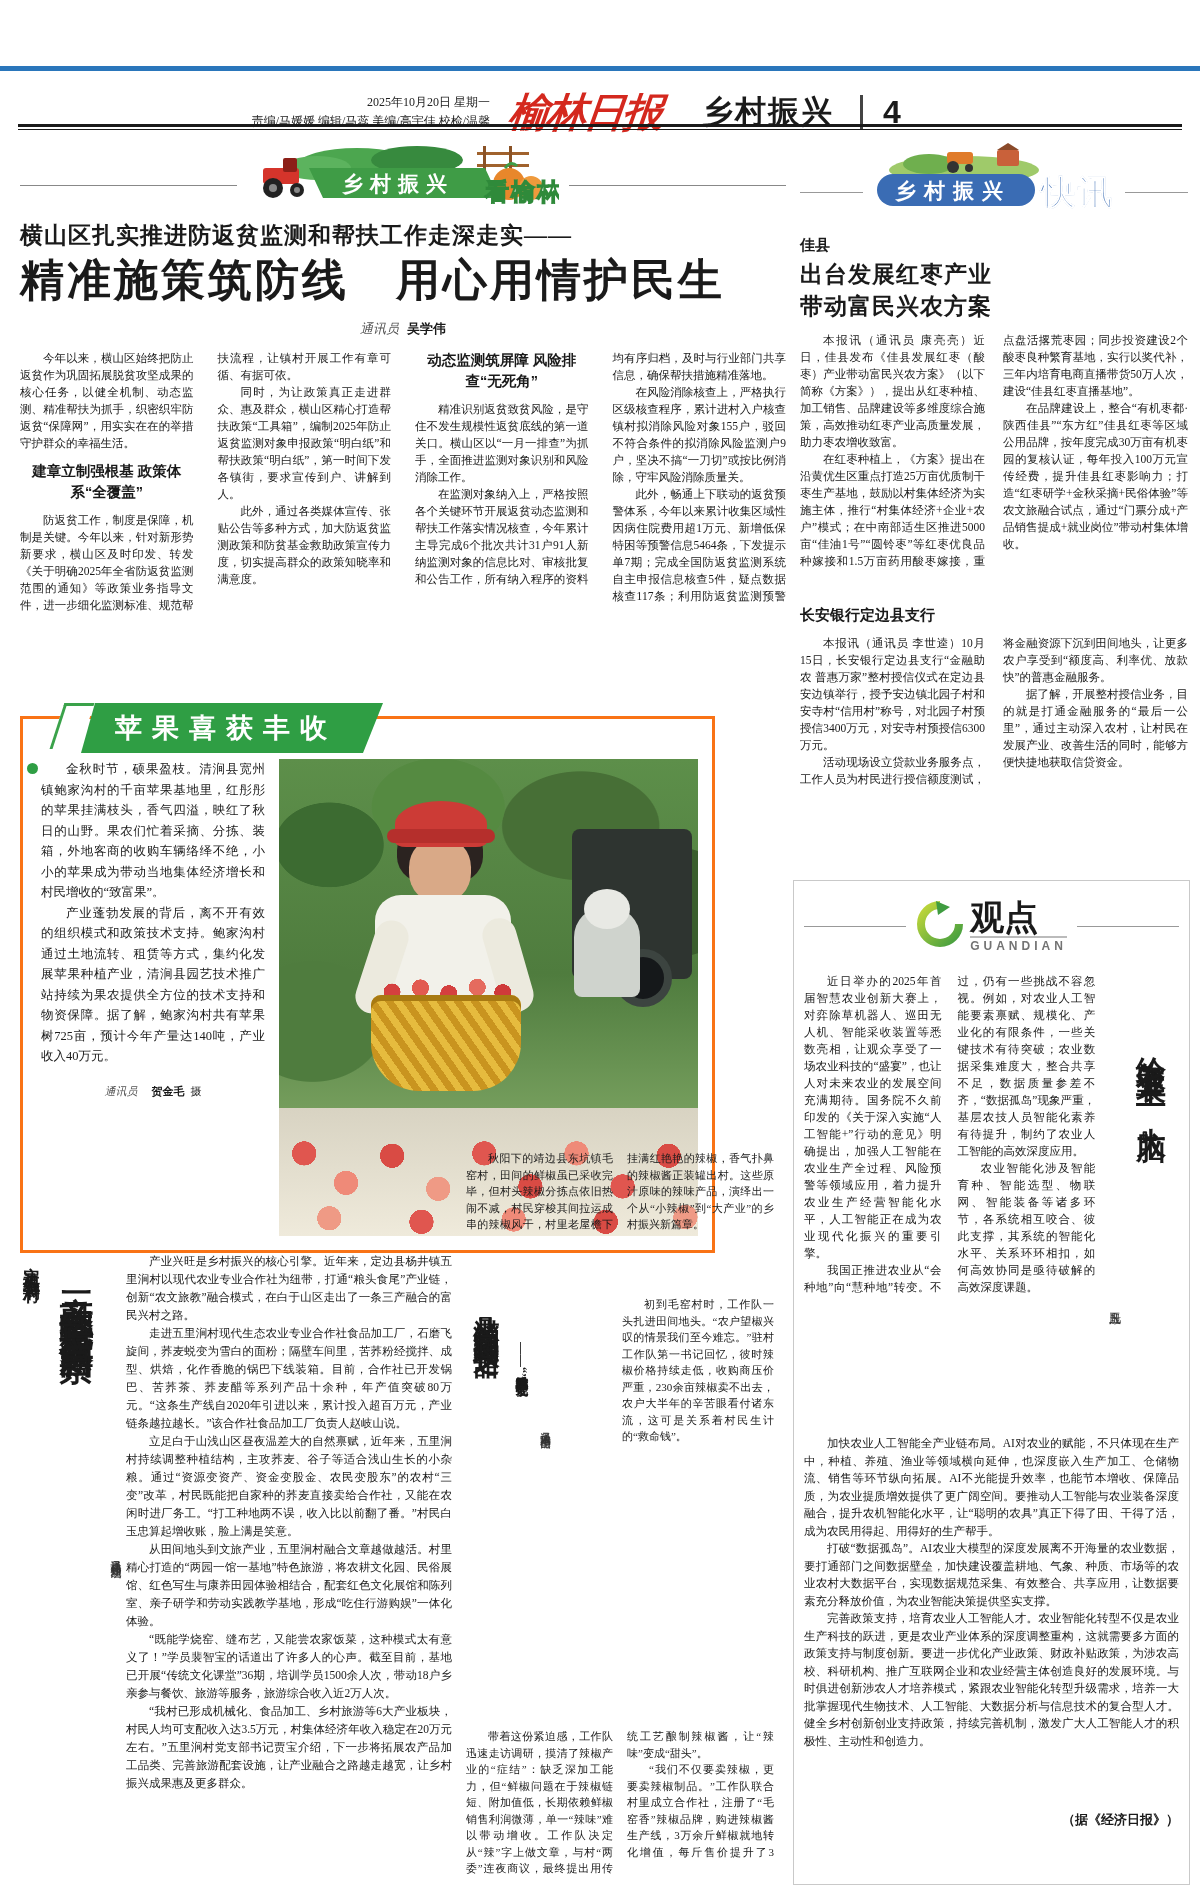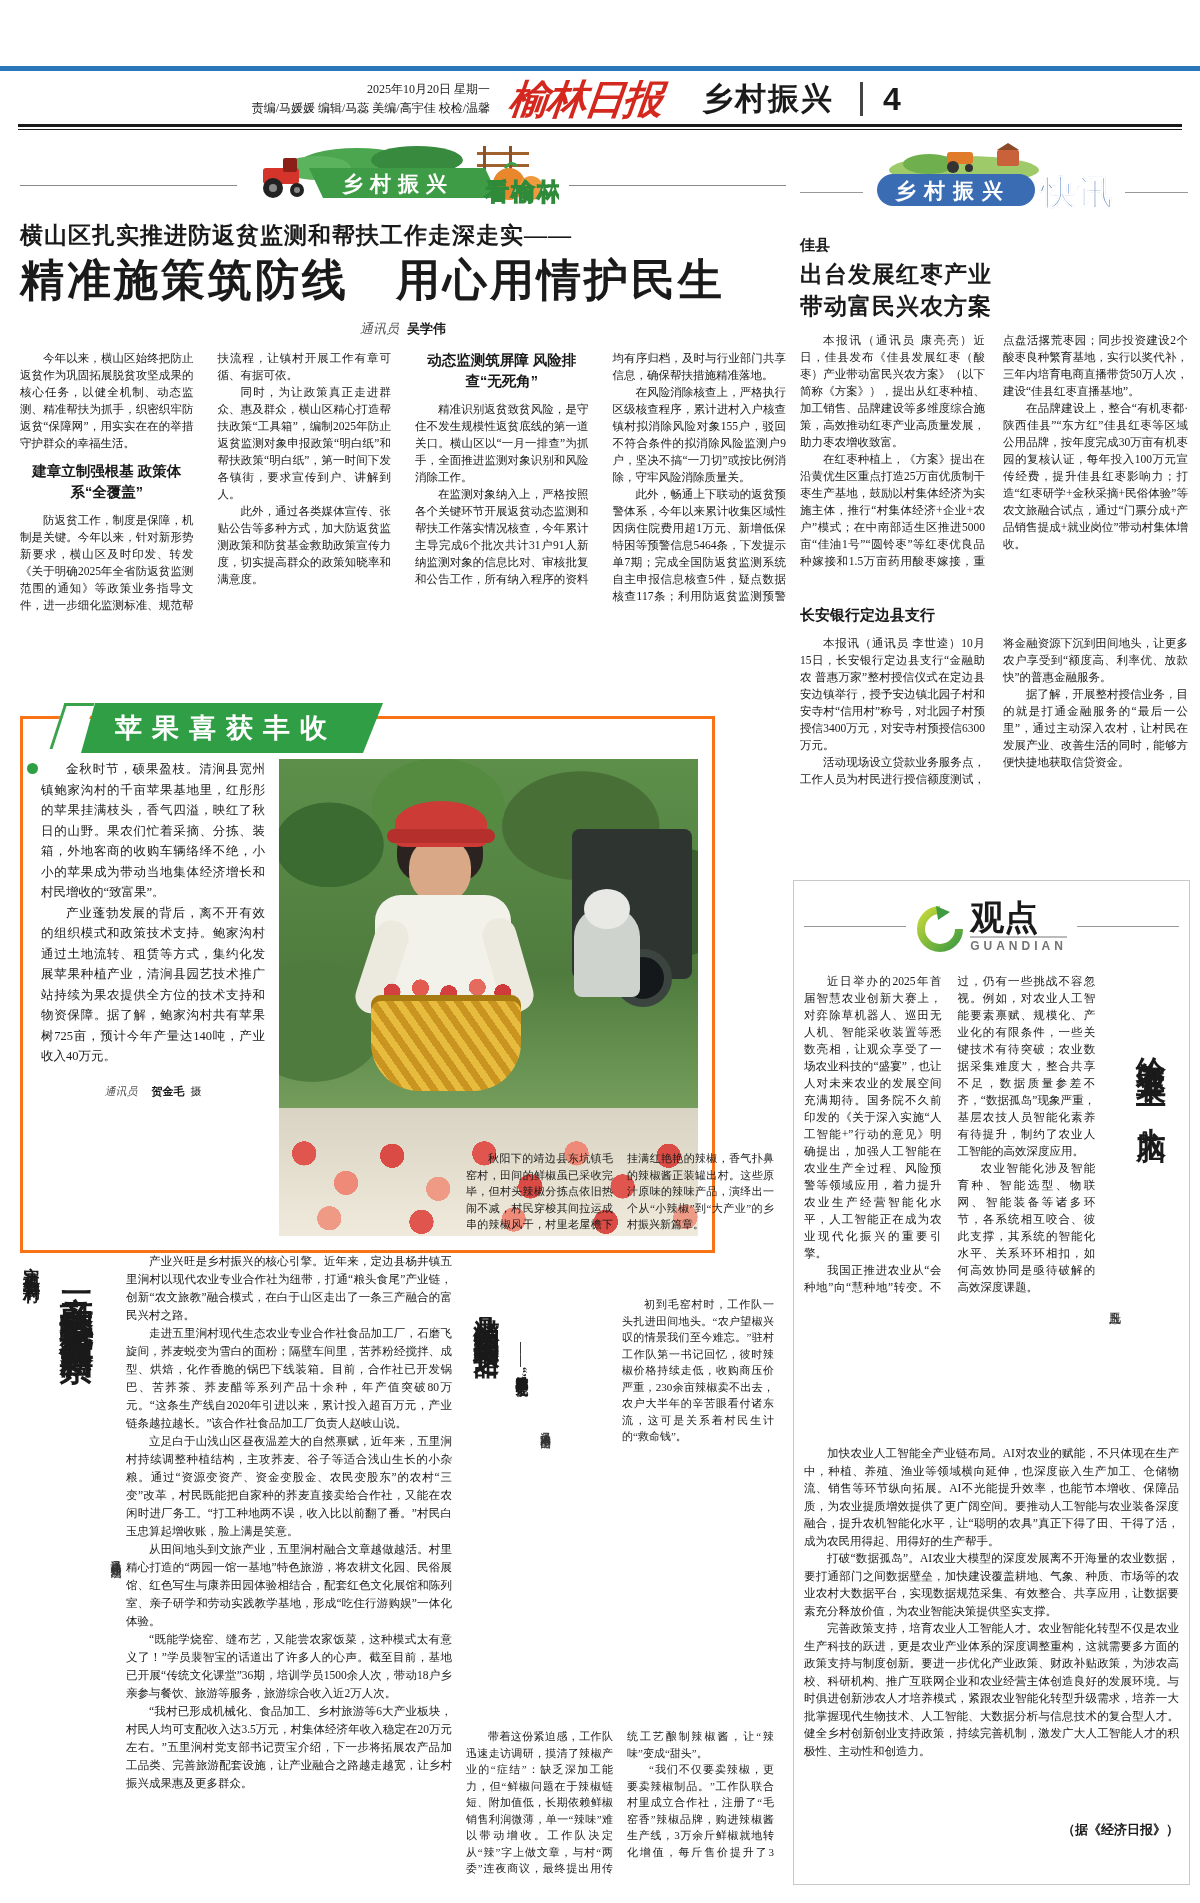--- a/index.html
+++ b/index.html
@@ -2,21 +2,21 @@
 <html><head>
 <meta charset="utf-8">
 <style>
   html,body{margin:0;padding:0;background:#e8e8e8;}
   .page{position:relative;width:1200px;height:1903px;background:#ffffff;margin:0 auto;
         font-family:"Liberation Serif",serif;color:#1a1a1a;overflow:hidden;}
   [data-interactable]{box-sizing:border-box;}
 
   
   .topline{position:absolute;top:66px;left:0;width:1200px;height:5px;background:#2a76bb;}
-  .masthead{position:absolute;top:76px;left:150px;width:900px;height:46px;display:flex;align-items:center;}
+  .masthead{position:absolute;top:89px;left:150px;width:900px;height:46px;display:flex;align-items:center;}
   .mast-meta{width:340px;text-align:right;font-size:12px;line-height:1.55;color:#222;}
   .paper-name{width:190px;text-align:center;font-size:40px;font-weight:bold;color:#d4281e;
               font-style:italic;transform:skewX(-6deg);font-family:"Liberation Serif",serif;letter-spacing:-2px;white-space:nowrap;}
   .section-name{font-size:31px;font-weight:900;font-family:"Liberation Sans",sans-serif;margin-left:22px;letter-spacing:2px;}
   .mast-div{width:3px;height:34px;background:#444;margin:0 20px 0 26px;}
   .page-no{font-size:32px;font-weight:900;font-family:"Liberation Sans",sans-serif;}
   .rule-thick{position:absolute;top:124px;left:18px;width:1164px;height:3px;background:#1a1a1a;}
   .rule-thin{position:absolute;top:129px;left:18px;width:1164px;height:1px;background:#1a1a1a;}
 
   
@@ -44,33 +44,33 @@
   .kx-headline{margin-top:3px;font-size:23px;font-weight:900;font-family:"Liberation Sans",sans-serif;line-height:1.4;letter-spacing:1px;}
   .kx-body{margin-top:10px;column-count:2;column-gap:18px;font-size:11.5px;line-height:17px;text-align:justify;overflow:hidden;}
   .kx-body1{height:258px;}
   .kx-body2{height:168px;}
   .kx-art2{margin-top:16px;}
 
   
   .vp{position:absolute;left:793px;top:880px;width:397px;height:1005px;border:1px solid #c9c9c9;padding:8px 10px;}
   .vp-logo-row{display:flex;align-items:center;height:74px;}
   .vp-line{flex:1;border-top:1px solid #999;}
-  .vp-logo{display:flex;align-items:flex-end;margin:0 10px;}
+  .vp-logo{display:flex;align-items:flex-start;margin:0 10px;}
   .vp-logo-text{margin-left:6px;}
   .vp-logo-cn{font-size:34px;font-weight:900;font-family:"Liberation Sans",sans-serif;line-height:1;}
   .vp-logo-en{font-size:12px;font-weight:bold;letter-spacing:4px;color:#737373;font-family:"Liberation Sans",sans-serif;
               border-top:2px solid #bbb;margin-top:2px;padding-top:1px;}
   .vp-top{display:flex;margin-top:10px;}
   .vp-cols{width:292px;height:462px;overflow:hidden;column-count:2;column-gap:16px;
            font-size:11.5px;line-height:17px;text-align:justify;}
   .vp-titleblock{width:84px;position:relative;}
   .vp-title{writing-mode:vertical-rl;font-size:30px;font-weight:900;font-family:"Liberation Sans",sans-serif;
             letter-spacing:5px;position:absolute;right:8px;top:60px;height:400px;}
   .vp-author{writing-mode:vertical-rl;font-size:12px;position:absolute;right:56px;top:330px;color:#333;}
-  .vp-bottom{margin-top:10px;height:372px;overflow:hidden;font-size:11.5px;line-height:17.5px;text-align:justify;}
+  .vp-bottom{height:372px;overflow:hidden;font-size:11.5px;line-height:17.5px;text-align:justify;}
   .vp-attr{margin-top:4px;text-align:right;font-weight:bold;font-size:13px;}
 
   
   .apple{position:absolute;left:20px;top:716px;width:695px;height:537px;border:3px solid #f97316;}
   .apple-banner{position:absolute;top:-16px;left:58px;background:#2f9e44;color:#fff;
                 font-size:27px;font-weight:bold;font-family:"Liberation Sans",sans-serif;
                 padding:7px 46px 7px 34px;letter-spacing:10px;
                 clip-path:polygon(14px 0,100% 0,calc(100% - 20px) 100%,0 100%);}
   .apple-corner{position:absolute;top:-16px;left:34px;width:30px;height:46px;background:#fff;
                 border-left:3px solid #3aa24a;border-top:3px solid #3aa24a;transform:skewX(-18deg);}

